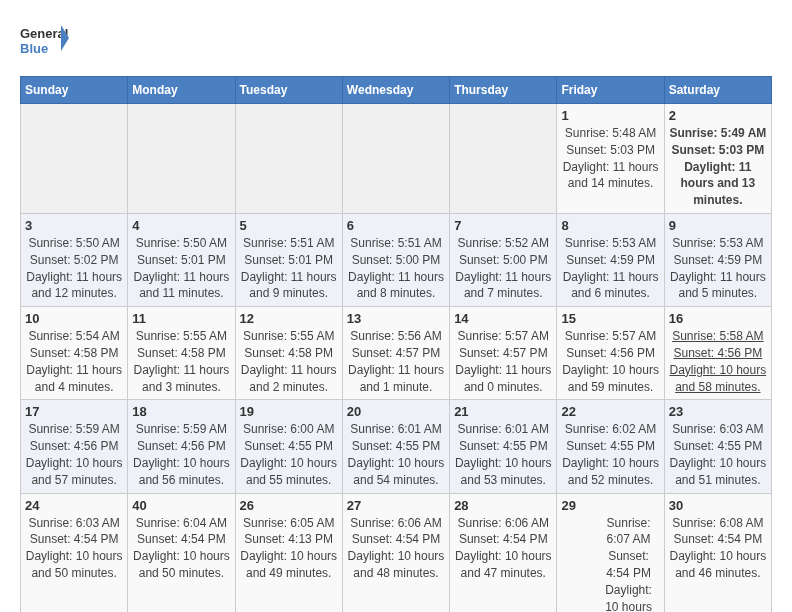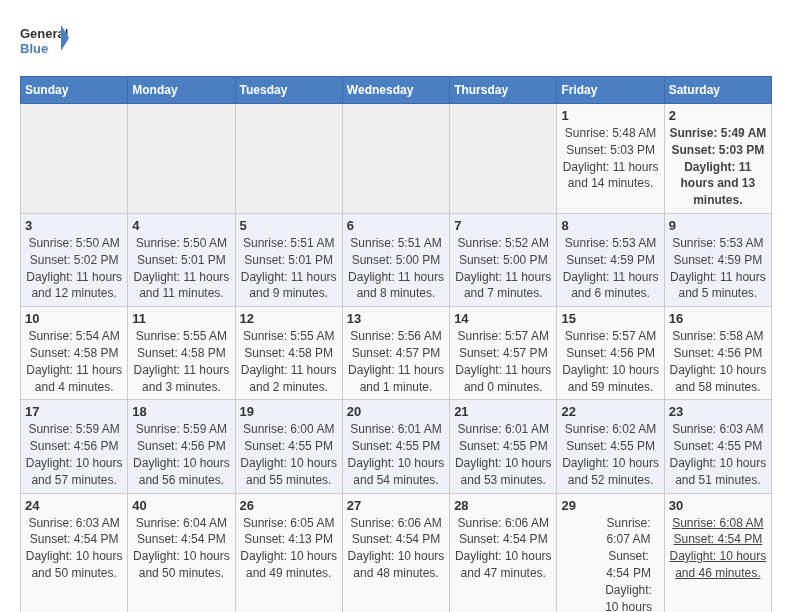--- a/index.html
+++ b/index.html
@@ -206,21 +206,21 @@
 Daylight: 11 hours and 0 minutes.</div>
         </td>
         <td>
           <span class="day-number">15</span>
           <div class="day-info" style="white-space: pre-line;">Sunrise: 5:57 AM
 Sunset: 4:56 PM
 Daylight: 10 hours and 59 minutes.</div>
         </td>
         <td>
           <span class="day-number">16</span>
-          <div class="day-info" style="white-space: pre-line;">Sunrise: 5:58 AM
+          <div class="day-info" style="white-space: pre-line; text-decoration: underline;">Sunrise: 5:58 AM
 Sunset: 4:56 PM
 Daylight: 10 hours and 58 minutes.</div>
         </td>
       </tr>
       <tr>
         <td>
           <span class="day-number">17</span>
           <div class="day-info" style="white-space: pre-line;">Sunrise: 5:59 AM
 Sunset: 4:56 PM
 Daylight: 10 hours and 57 minutes.</div>
@@ -294,19 +294,19 @@
 Daylight: 10 hours and 47 minutes.</div>
         </td>
         <td>
           <span class="day-number">29</span>
           <div class="day-info" style="white-space: pre-line; margin-left: 36px;">Sunrise: 6:07 AM
 Sunset: 4:54 PM
 Daylight: 10 hours and 47 minutes.</div>
         </td>
         <td>
           <span class="day-number">30</span>
-          <div class="day-info" style="white-space: pre-line; text-decoration: underline;">Sunrise: 6:08 AM
+          <div class="day-info" style="white-space: pre-line;">Sunrise: 6:08 AM
 Sunset: 4:54 PM
 Daylight: 10 hours and 46 minutes.</div>
         </td>
       </tr>
     </tbody>
 </table>
 
 </body></html>

